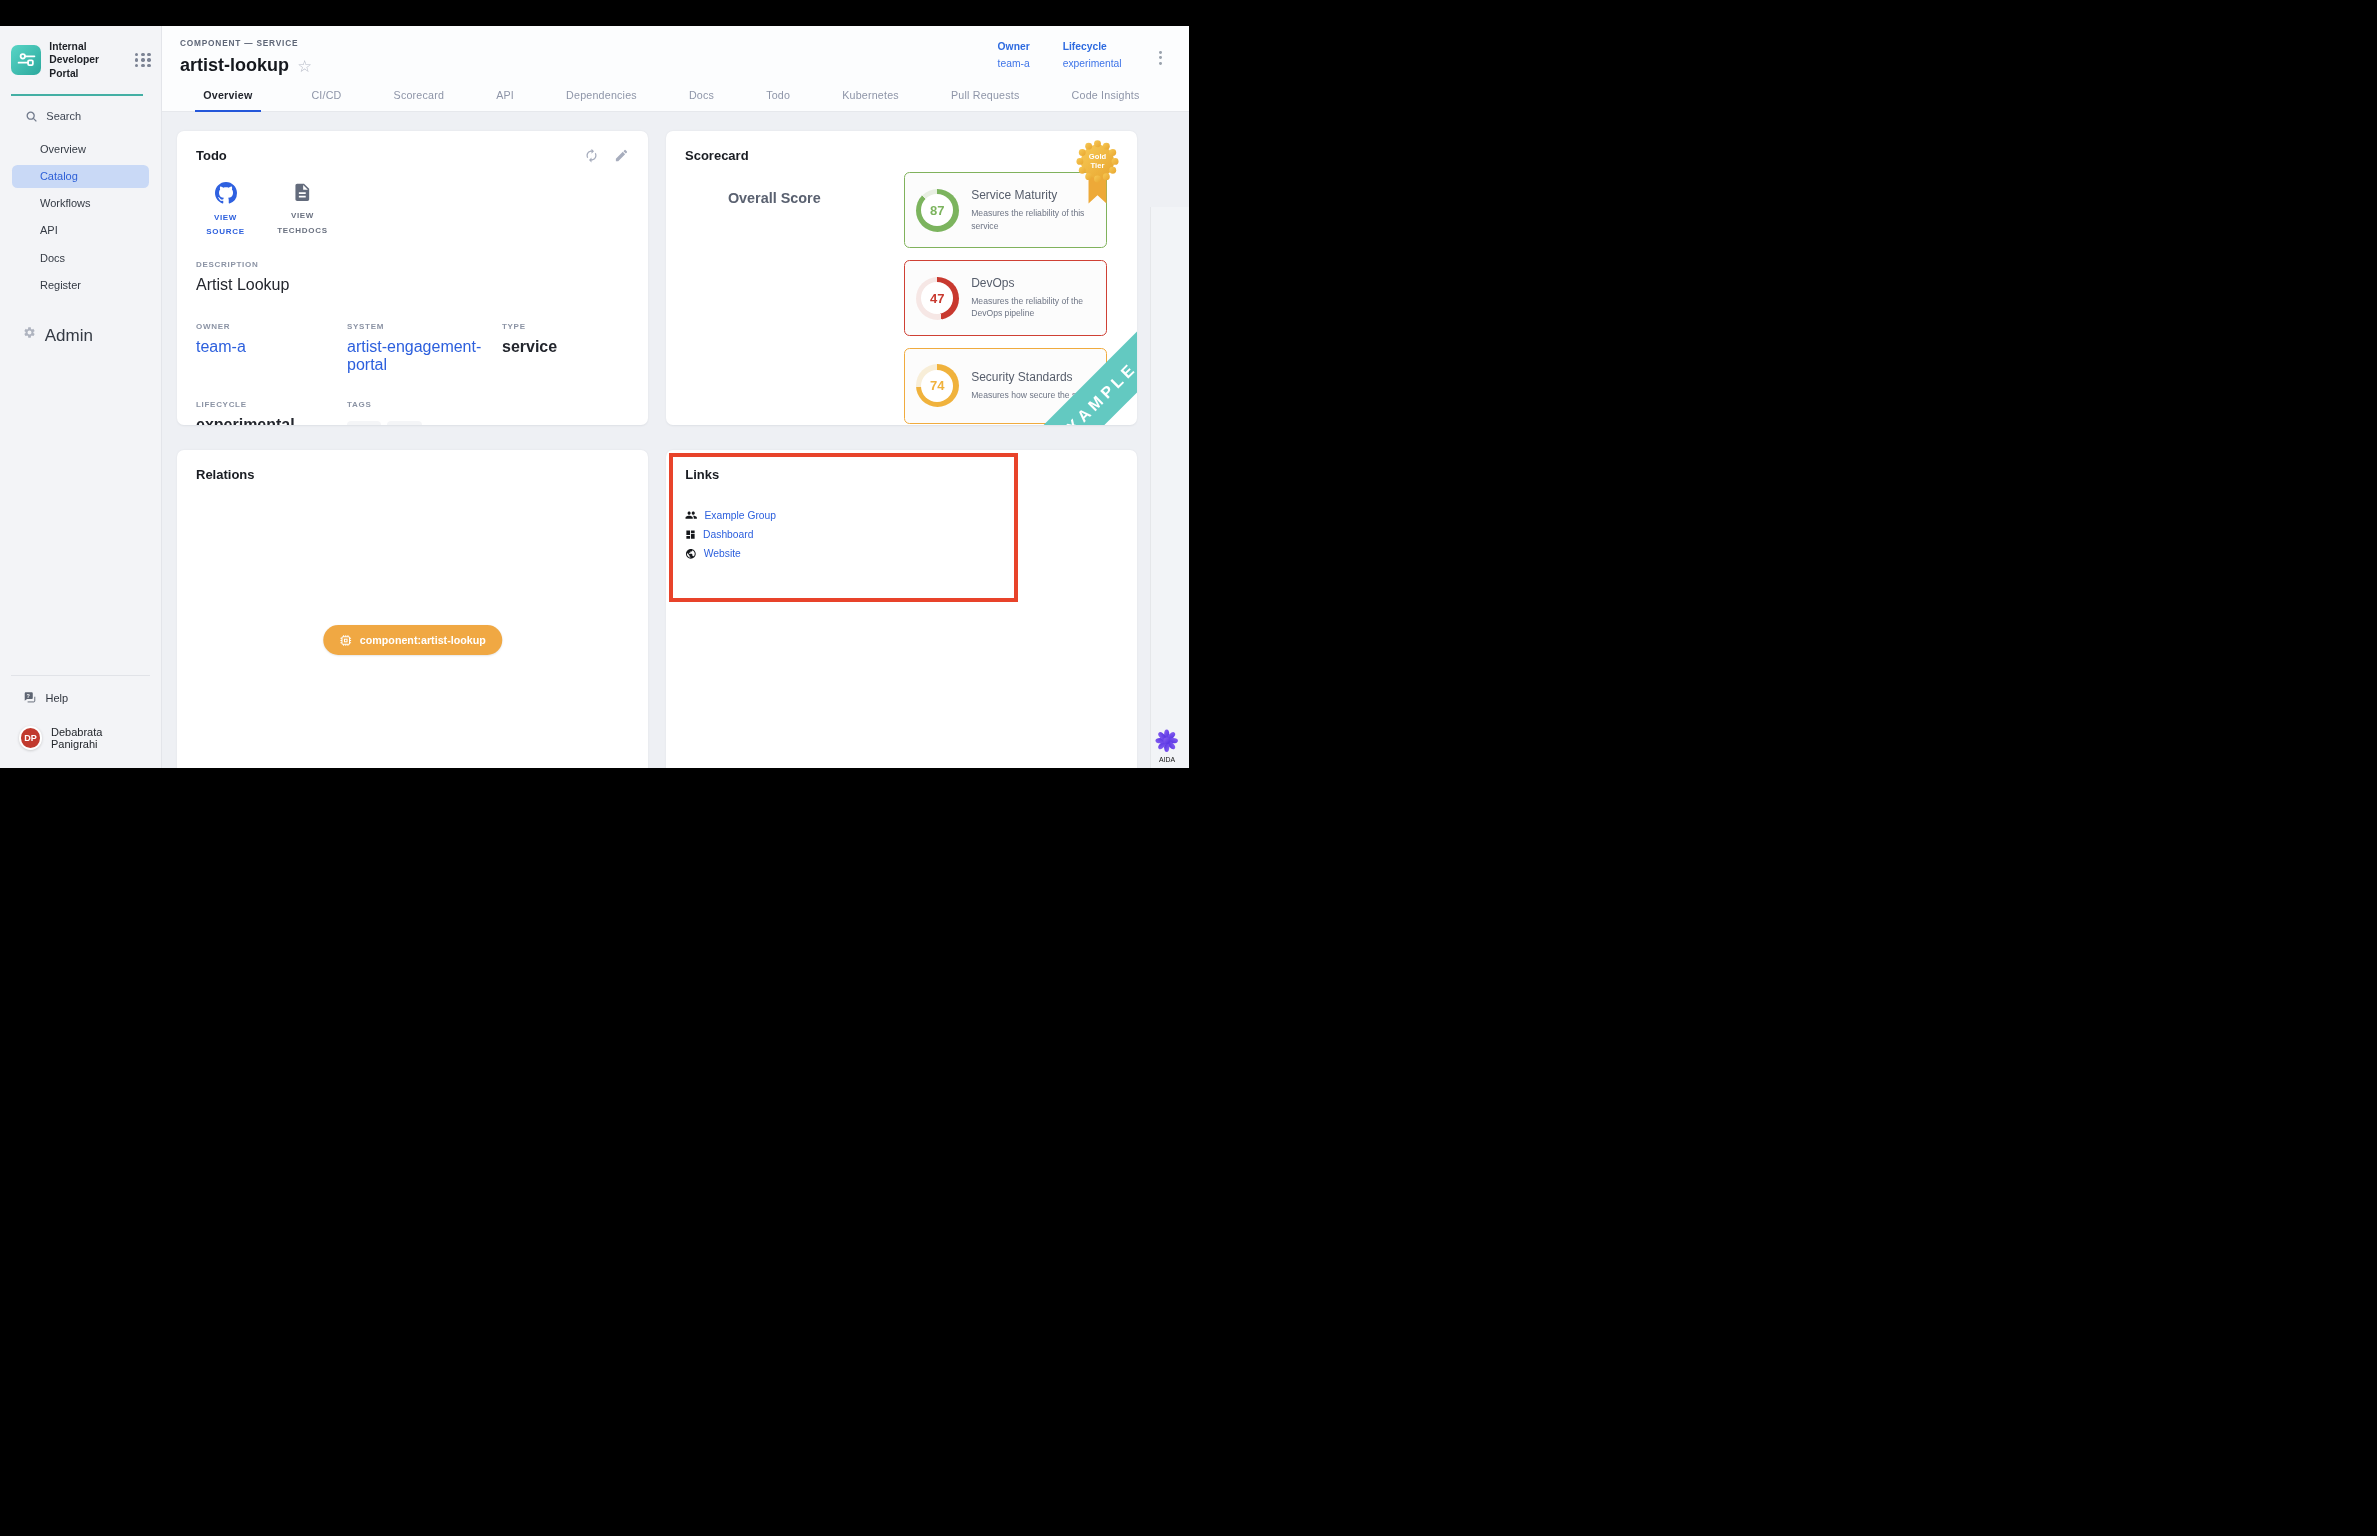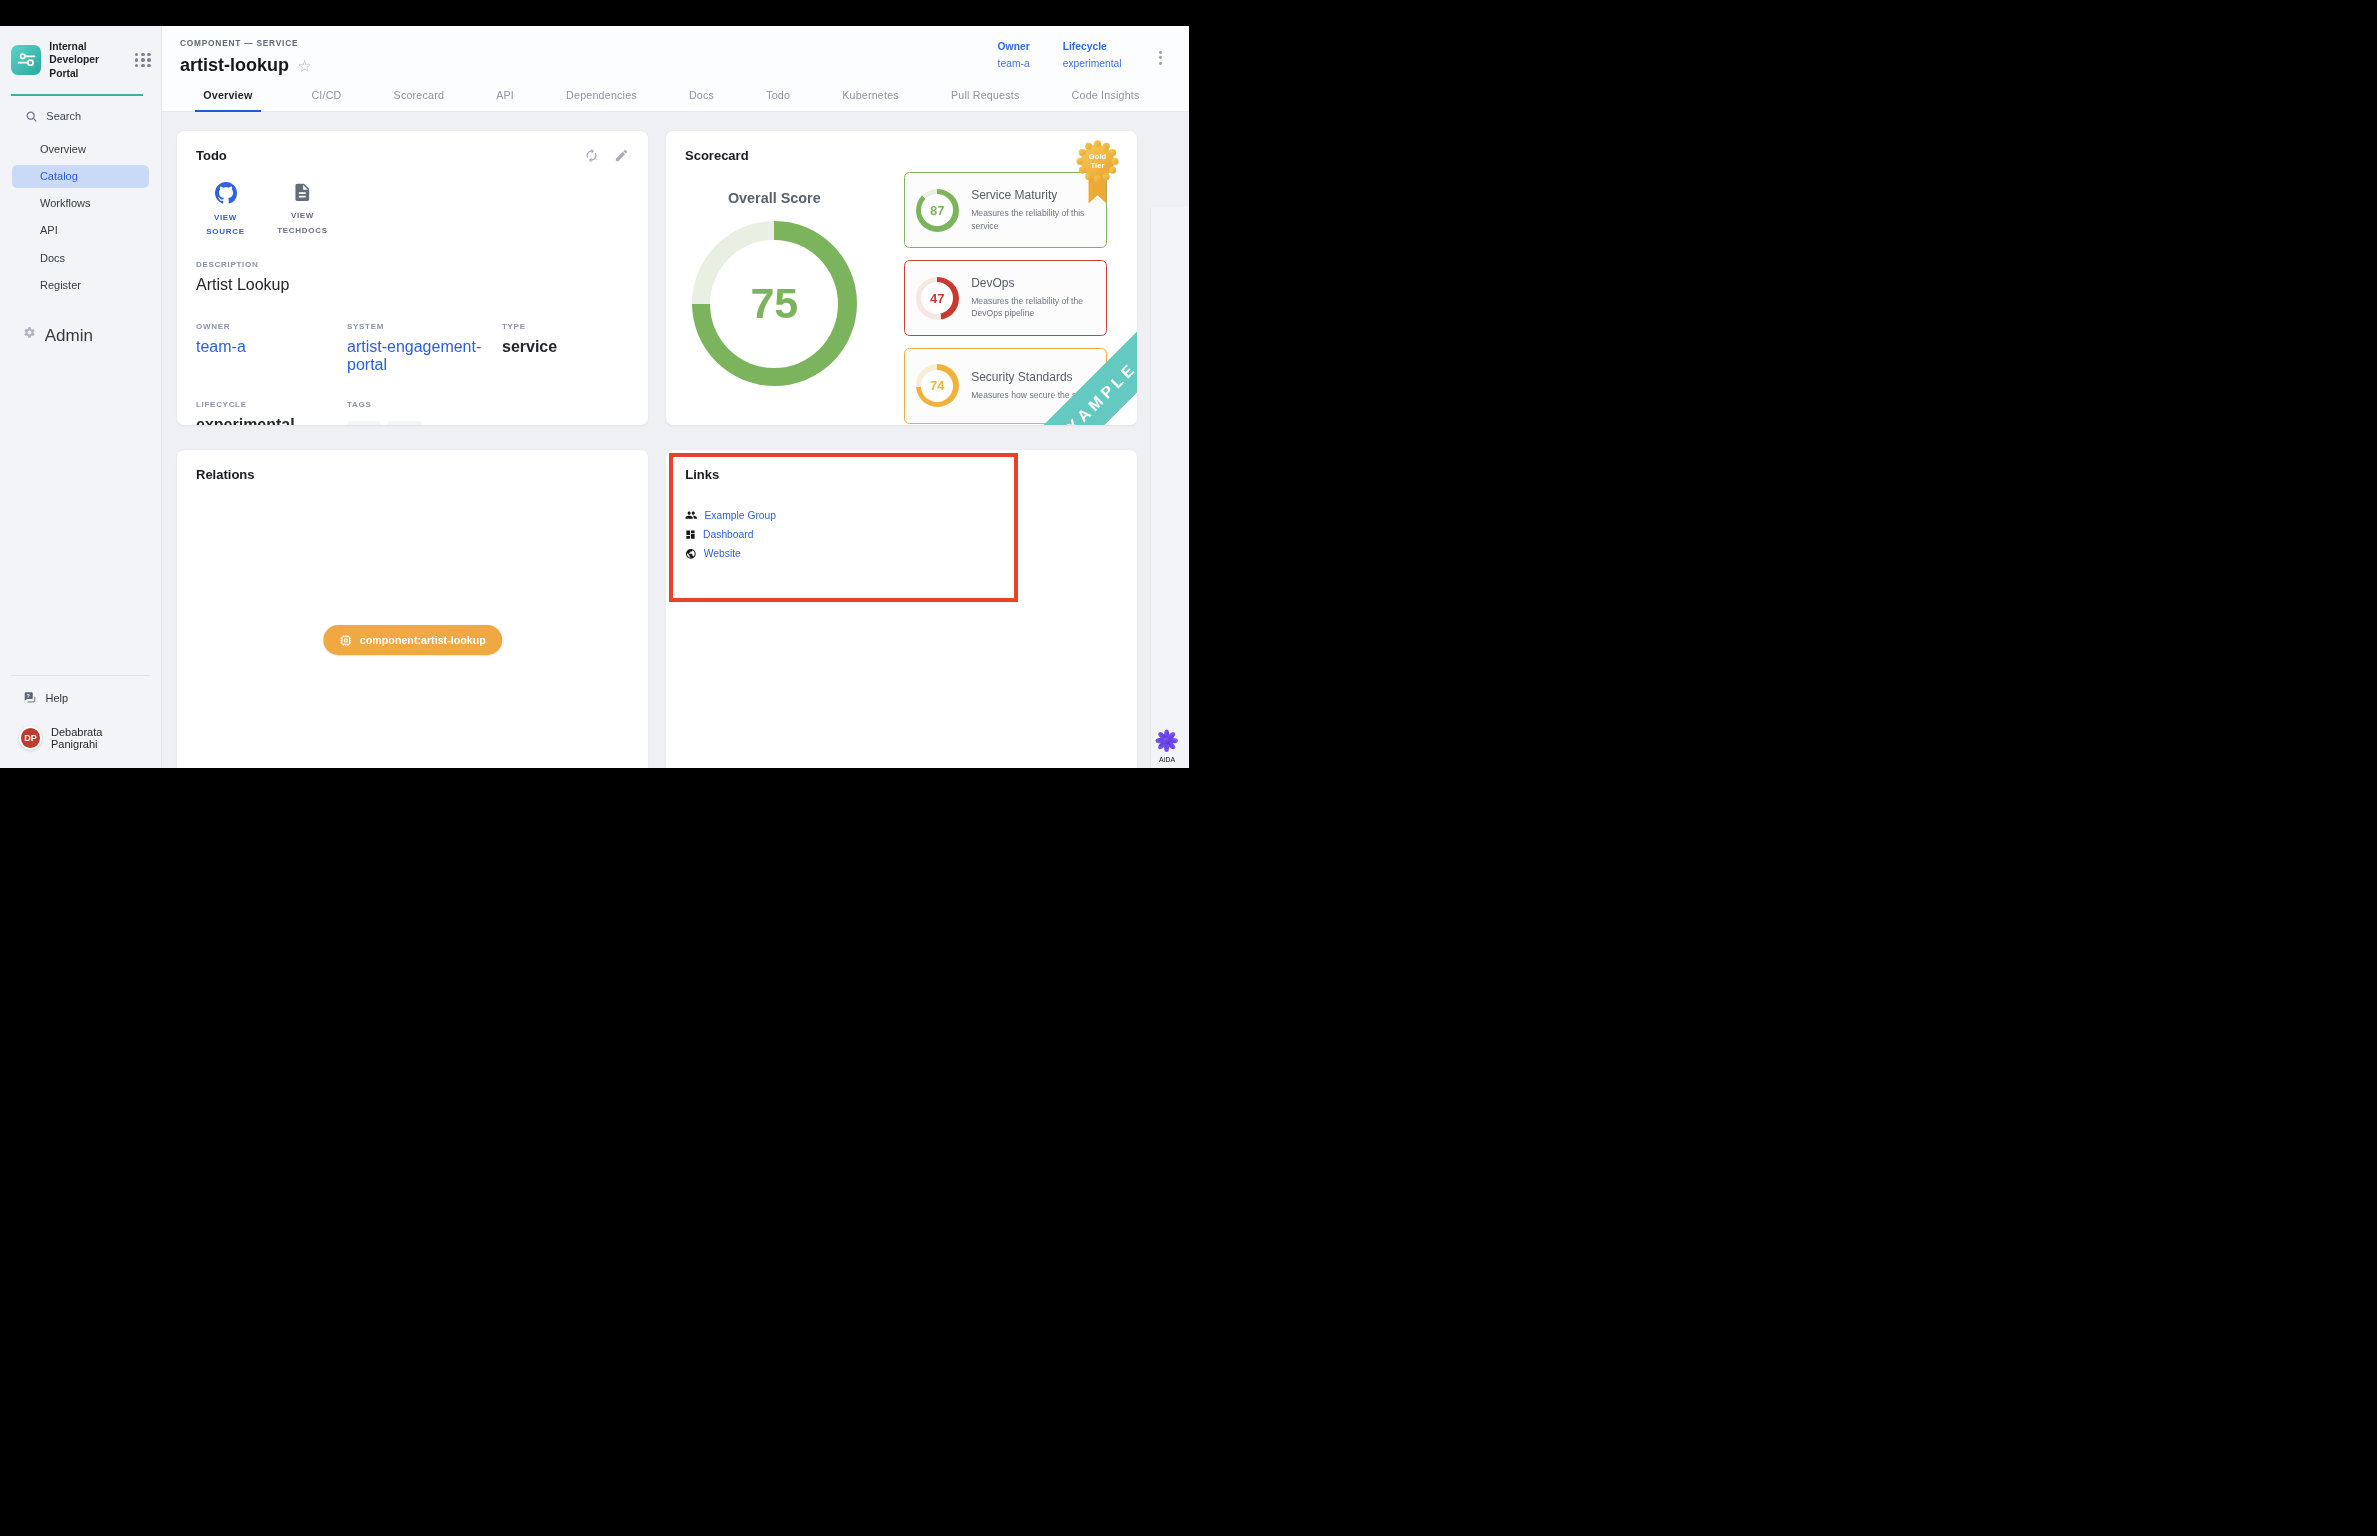--- a/index.html
+++ b/index.html
@@ -326,23 +326,20 @@
                   </g>
                 </g>
                 <text x="31" y="28" text-anchor="middle" font-size="11" font-weight="bold" fill="#fff">Gold</text>
                 <text x="31" y="41" text-anchor="middle" font-size="11" font-weight="bold" fill="#fff">Tier</text>
               </svg>
             </div>
 
             <div class="score-flex">
               <div class="overall">
                 <div class="overall-title">Overall Score</div>
-                <div class="ring donut" style="--p: 75;">
-                  <span>75</span>
-                </div>
               </div>
               <div class="metrics">
                 <div class="metric good">
                   <div class="ring m-ring good" style="--p: 87;">
                       <span>87</span>
                     </div>
                   <div>
                     <div class="m-name">Service Maturity</div>
                     <div class="m-desc">Measures the reliability of this service</div>
                   </div>

